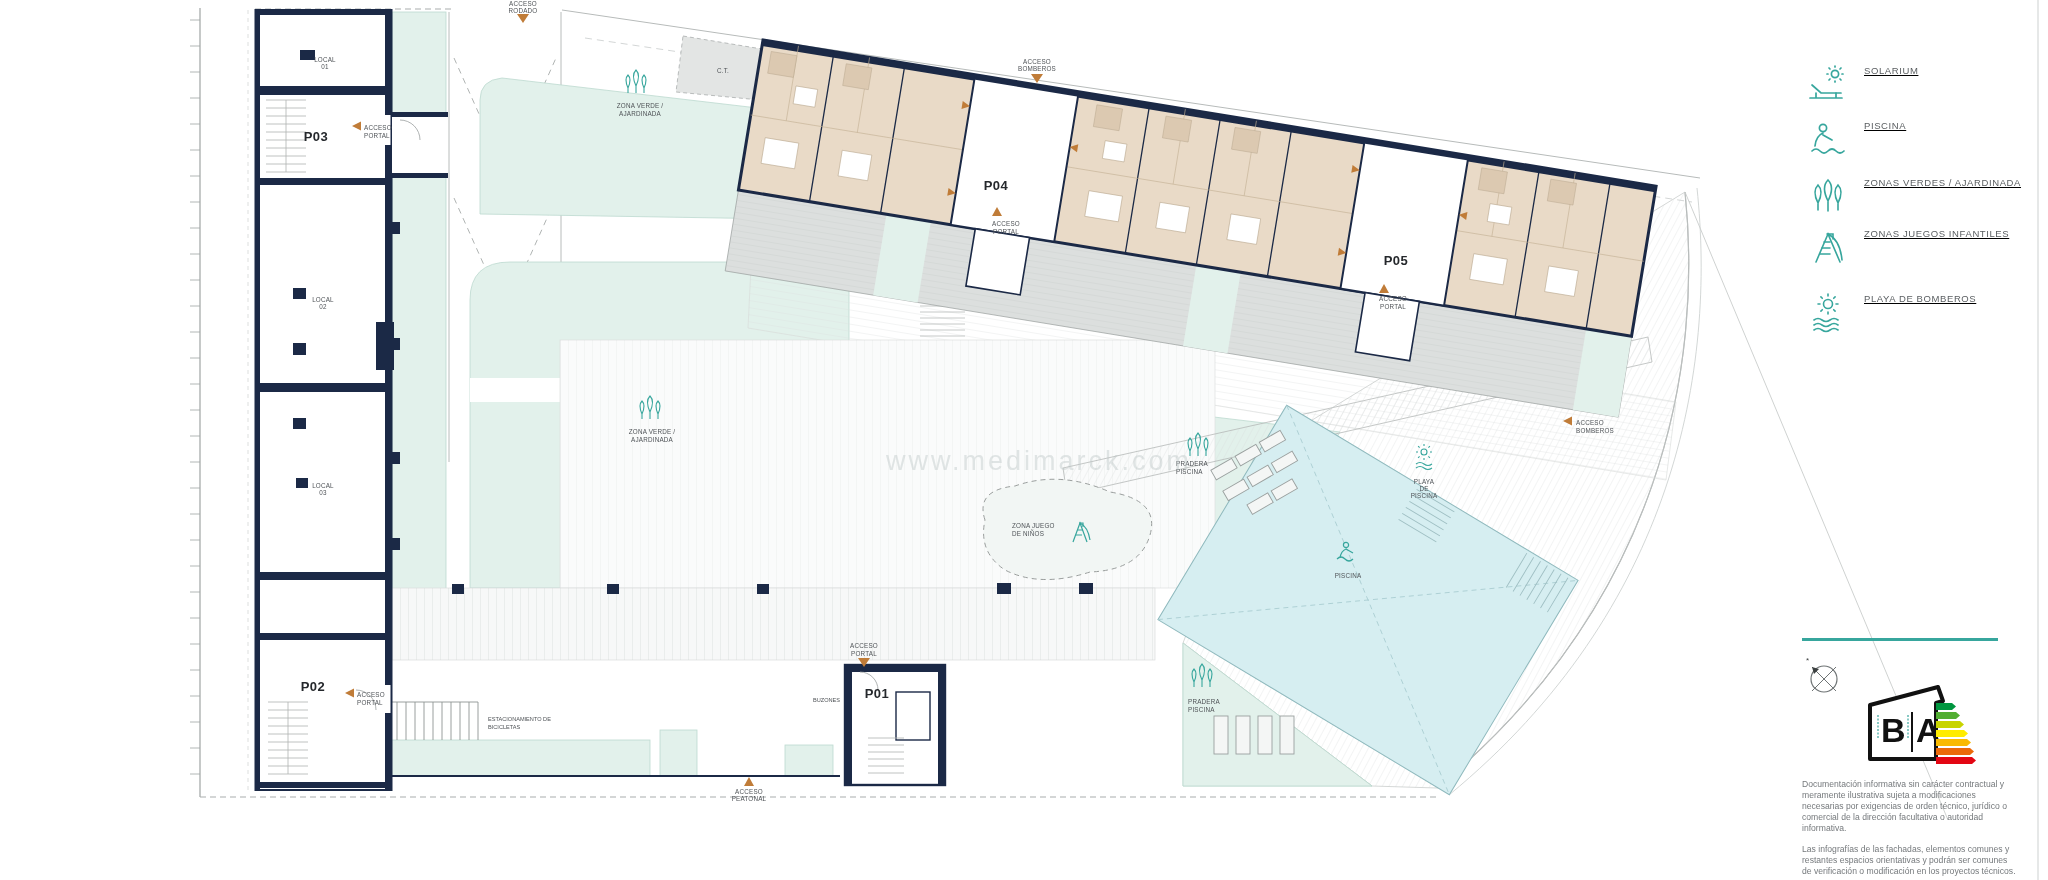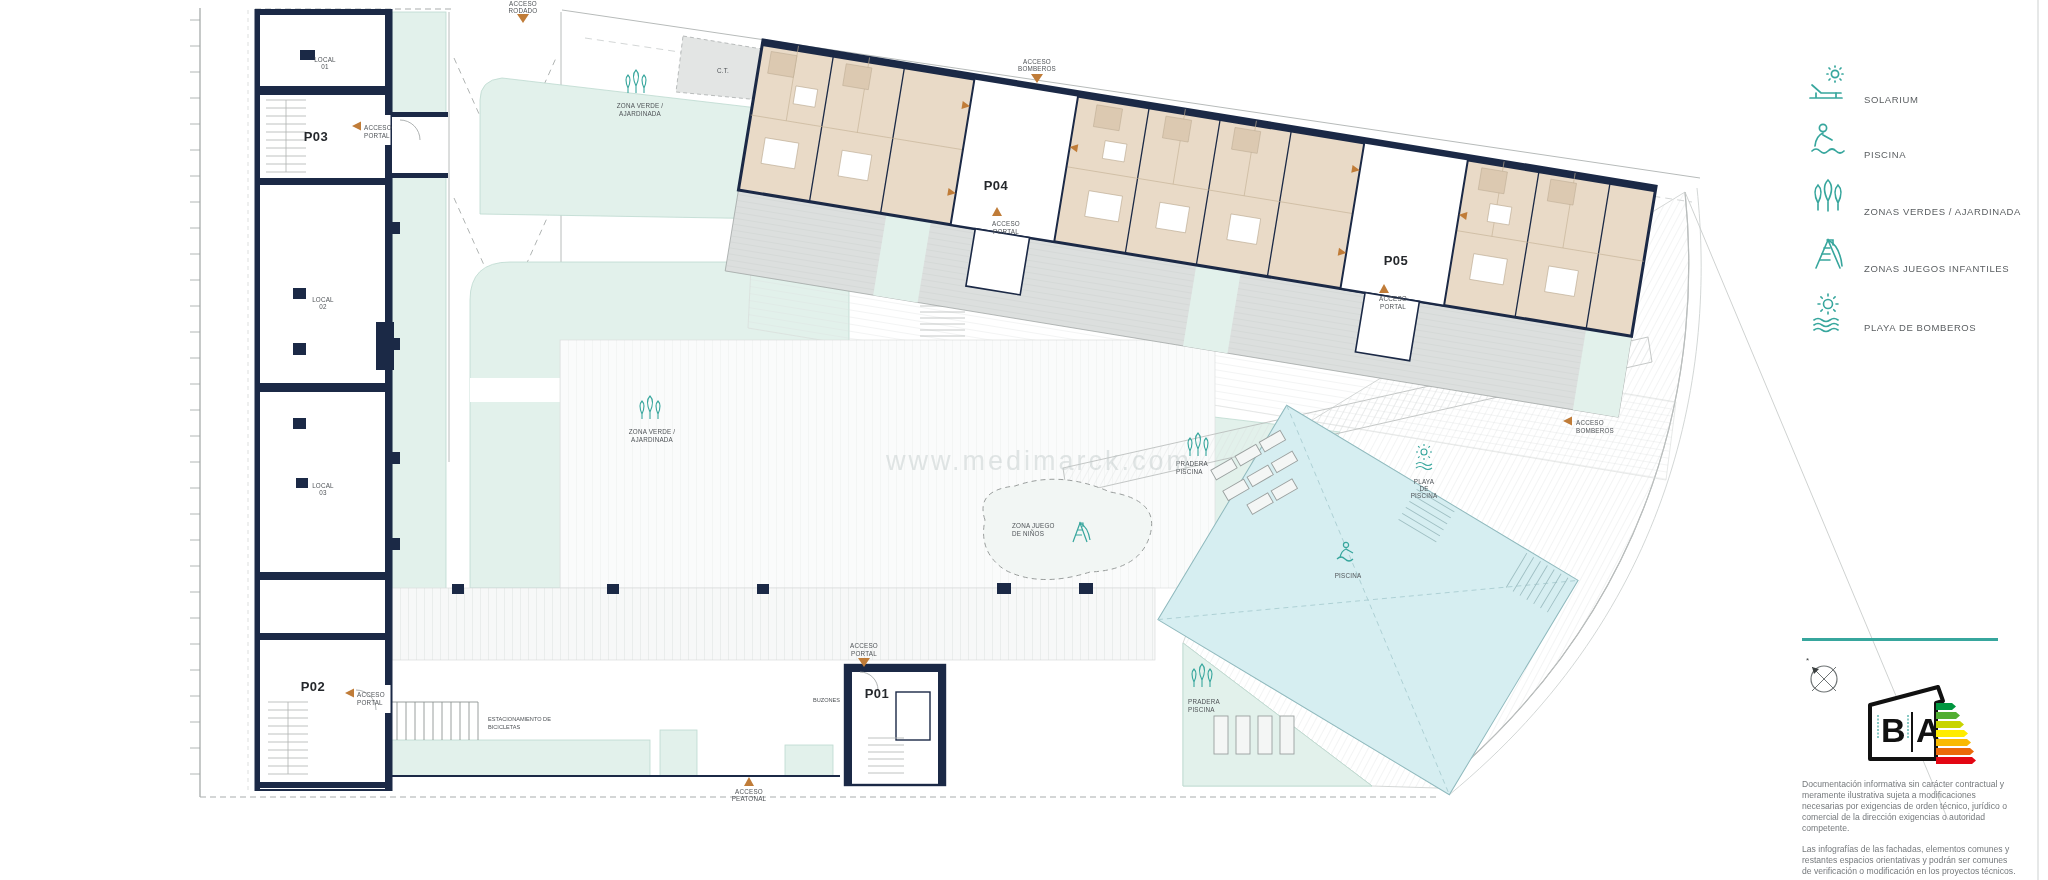--- a/index.html
+++ b/index.html
@@ -5,21 +5,21 @@
   html,body{margin:0;padding:0;background:#fff;}
   .stage{position:relative;width:2048px;height:880px;background:#ffffff;overflow:hidden;
          font-family:"Liberation Sans", sans-serif;}
   svg text{font-family:"Liberation Sans", sans-serif;}
   .plan-label{font-size:6.3px;fill:#4e5256;letter-spacing:.2px;}
   .portal-label{font-size:13px;font-weight:bold;fill:#25282c;letter-spacing:.5px;}
   .tiny-label{font-size:5.6px;fill:#4e5256;}
   .watermark{position:absolute;left:886px;top:446px;font-size:27px;letter-spacing:3px;
              color:rgba(190,200,200,0.45);font-weight:normal;}
   .legend{position:absolute;left:1808px;top:60px;width:230px;}
-  .legend-item{position:absolute;left:0;display:flex;align-items:flex-end;}
+  .legend-item{position:absolute;left:0;display:flex;align-items:flex-start;text-decoration:underline;}
   .legend-item .lbl{margin-left:16px;font-size:9.5px;color:#5a5e61;letter-spacing:.6px;white-space:nowrap;}
   .legend-icon{width:40px;height:40px;flex:0 0 40px;}
   .infoblock{position:absolute;left:1802px;top:638px;width:216px;}
   .teal-rule{width:196px;height:3px;background:#37a69d;}
   .disclaimer{margin-top:10px;}
   .disclaimer p{margin:0 0 10px 0;font-size:8.6px;line-height:1.28;color:#75797c;}
   .right-edge{position:absolute;left:2037px;top:0;width:2px;height:880px;background:#e6e8e8;}
   .compass{position:absolute;left:0px;top:12px;}
   .energy{position:absolute;left:54px;top:26px;}
   .infoblock .art{position:relative;height:128px;}
@@ -390,21 +390,21 @@
     <div class="legend-item" style="top:117px">
       <svg class="legend-icon" viewBox="0 0 40 40">
         <g stroke="#37a69d" stroke-width="1.6" fill="none" stroke-linecap="round">
           <path d="M10,26 q-6,-12 0,-18 q6,6 0,18 M10,26 v7"></path>
           <path d="M20,24 q-7,-14 0,-21 q7,7 0,21 M20,24 v10"></path>
           <path d="M30,26 q-6,-12 0,-18 q6,6 0,18 M30,26 v7"></path>
         </g>
       </svg>
       <span class="lbl">ZONAS VERDES / AJARDINADA</span>
     </div>
-    <div class="legend-item" style="top:174px">
+    <div class="legend-item" style="top:168px">
       <svg class="legend-icon" viewBox="0 0 40 40">
         <g stroke="#37a69d" stroke-width="1.6" fill="none" stroke-linecap="round">
           <path d="M8,34 L20,6 L32,34"></path>
           <path d="M20,6 q12,6 14,26"></path>
           <path d="M12,26 h10 M14,20 h8 M16,14 h6"></path>
           <path d="M19,6 h6 v5"></path>
         </g>
       </svg>
       <span class="lbl">ZONAS JUEGOS INFANTILES</span>
     </div>
@@ -442,20 +442,20 @@
           <polygon points="80,45 100,45 104,48.5 100,52 80,52" fill="#52ae32"></polygon>
           <polygon points="80,54 104,54 108,57.5 104,61 80,61" fill="#c8d400"></polygon>
           <polygon points="80,63 108,63 112,66.5 108,70 80,70" fill="#ffec00"></polygon>
           <polygon points="80,72 111,72 115,75.5 111,79 80,79" fill="#faba00"></polygon>
           <polygon points="80,81 114,81 118,84.5 114,88 80,88" fill="#eb6909"></polygon>
           <polygon points="80,90 116,90 120,93.5 116,97 80,97" fill="#e30613"></polygon>
         </g>
       </svg>
     </div>
     <div class="disclaimer">
-      <p>Documentación informativa sin carácter contractual y meramente ilustrativa sujeta a modificaciones necesarias por exigencias de orden técnico, jurídico o comercial de la dirección exigencias o autoridad competente.</p>
+      <p>Documentación informativa sin carácter contractual y meramente ilustrativa sujeta a modificaciones necesarias por exigencias de orden técnico, jurídico o comercial de la dirección facultativa o autoridad informativa.</p>
       <p>Las infografías de las fachadas, elementos comunes y restantes espacios orientativas y podrán ser comunes de verificación o modificación en los proyectos técnicos.</p>
 
     </div>
   </div>
 
   <div class="right-edge"></div>
 </div>
 
 </body></html>

